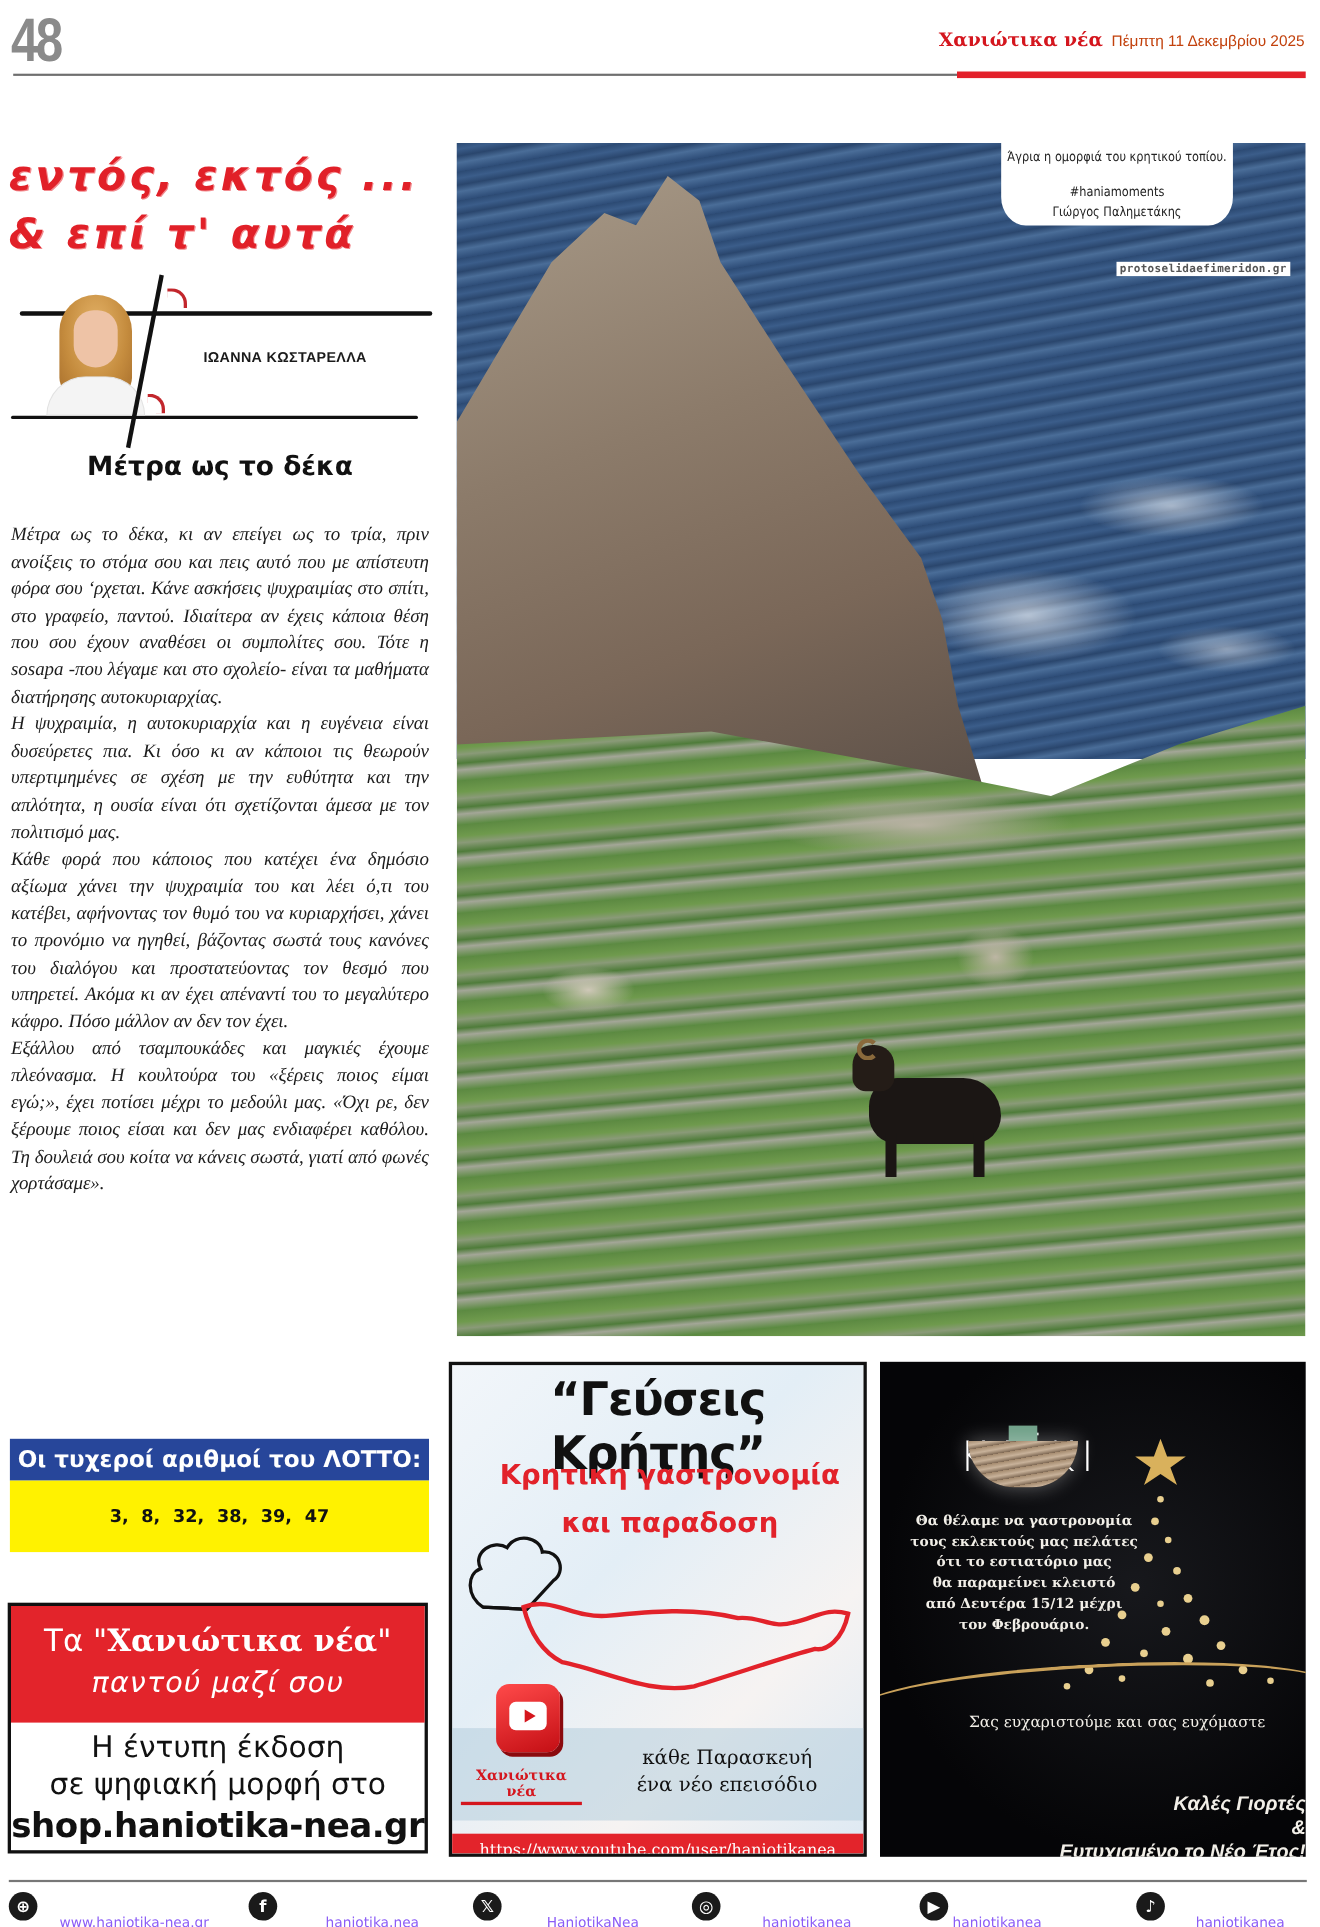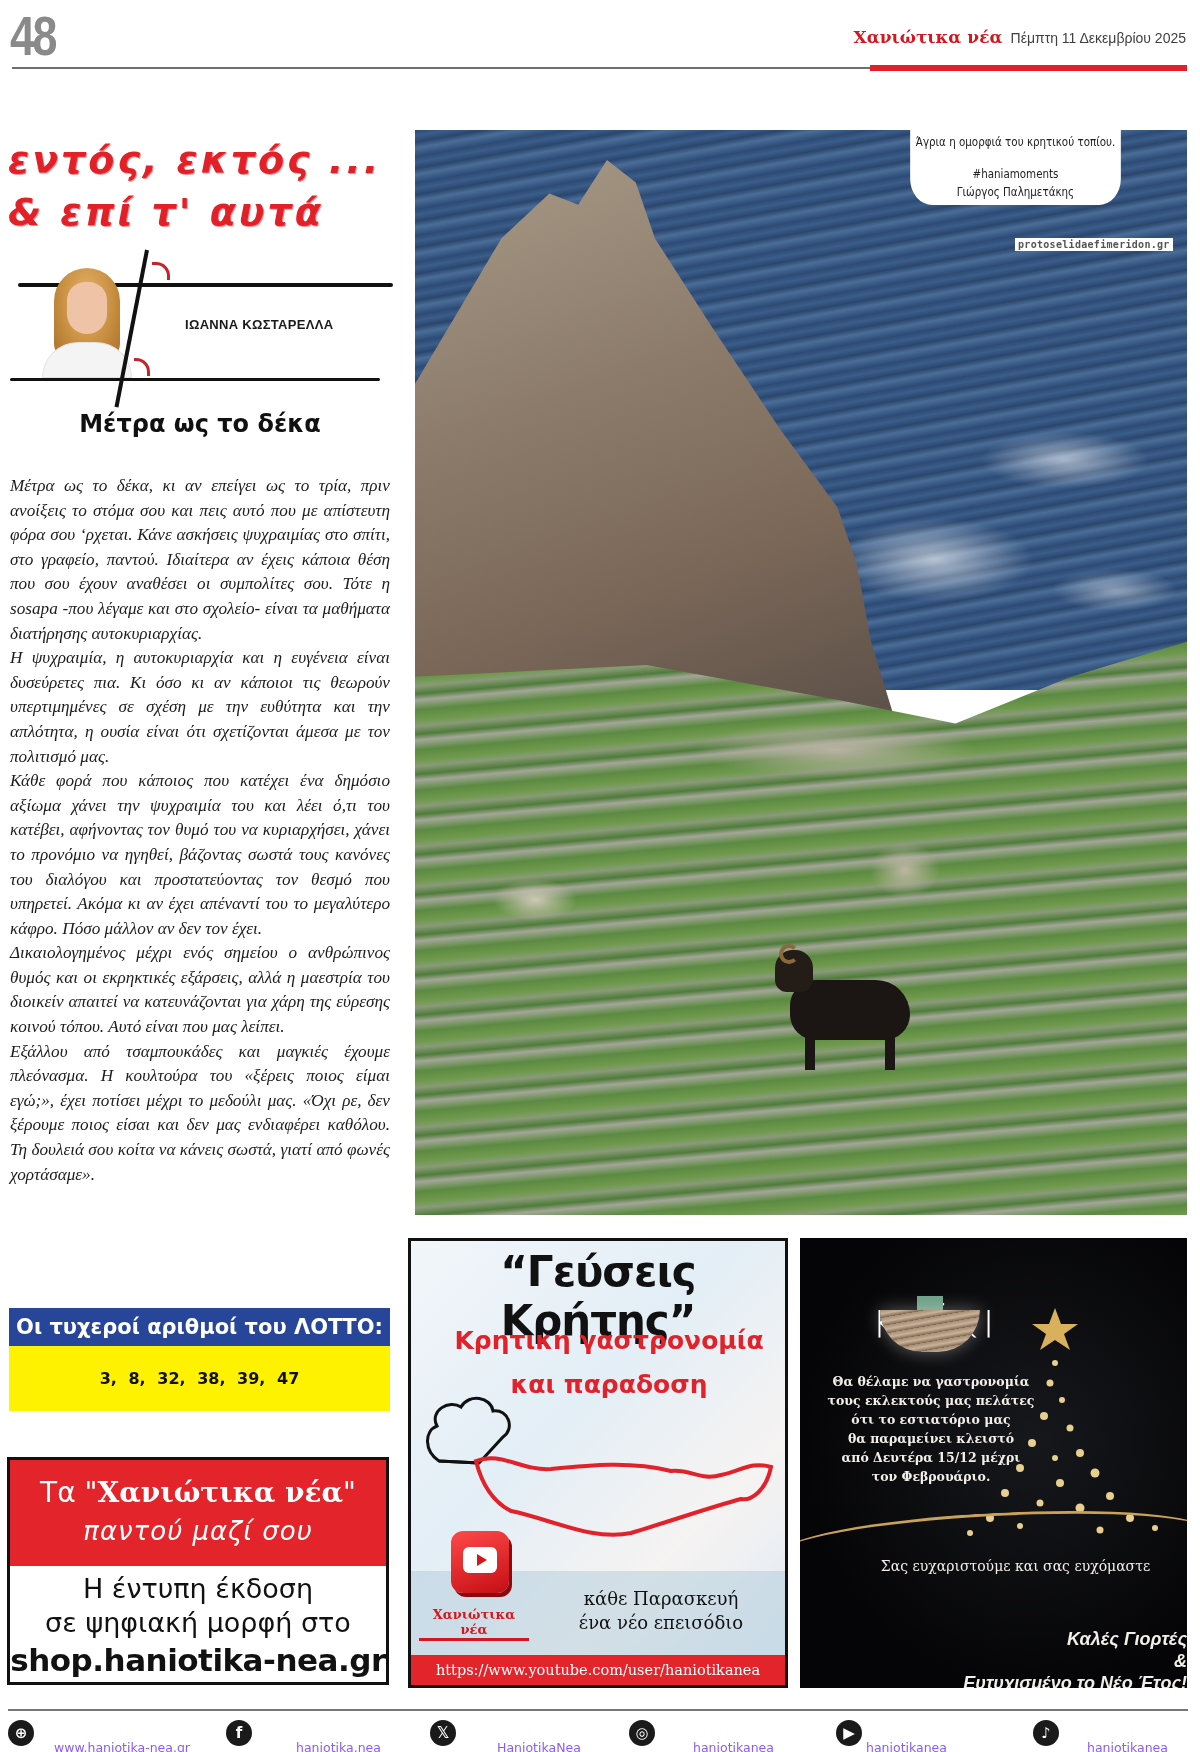--- a/index.html
+++ b/index.html
@@ -5,21 +5,21 @@
   * { box-sizing: border-box; margin: 0; padding: 0; }
   html, body { width: 1200px; height: 1752px; background: #ffffff; overflow: hidden; }
   body { position: relative; font-family: "Liberation Serif", serif; color: #1a1a1a; }
 
   
   .page-num { position: absolute; left: 10px; top: 4px; font-family: "Liberation Sans", sans-serif; font-weight: bold; font-size: 56px; color: #8a8a8a; letter-spacing: -3px; transform: scaleX(0.8); transform-origin: left top; line-height: 64px; }
   .head-rule { position: absolute; left: 12px; top: 67px; width: 860px; height: 2px; background: #6f6f6f; }
   .head-red { position: absolute; left: 870px; top: 65px; width: 317px; height: 6px; background: #e3202a; }
   .masthead { position: absolute; right: 14px; top: 27px; font-size: 16px; white-space: nowrap; }
   .masthead .brand { font-family: "DejaVu Serif", serif; font-weight: bold; color: #d4161e; font-size: 17px; }
-  .masthead .date { font-family: "Liberation Sans", sans-serif; color: #404040; font-size: 14px; margin-left: 4px; }
+  .masthead .date { font-family: "Liberation Sans", sans-serif; color: #c2410c; font-size: 14px; margin-left: 4px; }
 
   
   .col-title { position: absolute; left: 8px; top: 134px; width: 390px; font-family: "DejaVu Sans", sans-serif; font-weight: bold; font-size: 38px; line-height: 52px; color: #e12028; letter-spacing: 3px; font-style: italic; text-shadow: 1px 1px 0 #f28b8f; }
   .author-box { position: absolute; left: 10px; top: 250px; width: 390px; height: 160px; }
   .author-box .line-top { position: absolute; left: 8px; top: 33px; width: 375px; height: 4px; background: #111; border-radius: 2px; }
   .author-box .line-bot { position: absolute; left: 0; top: 128px; width: 370px; height: 3px; background: #111; border-radius: 2px; }
   .author-box .slash { position: absolute; left: 122px; top: 0; width: 4px; height: 160px; background: #111; transform: rotate(11deg); transform-origin: top center; left: 135px; }
   .author-box .arc1 { position: absolute; left: 142px; top: 12px; width: 18px; height: 18px; border-top: 3px solid #c2262c; border-right: 3px solid #c2262c; border-radius: 0 14px 0 0; }
   .author-box .arc2 { position: absolute; left: 124px; top: 108px; width: 16px; height: 18px; border-top: 3px solid #c2262c; border-right: 3px solid #c2262c; border-radius: 0 14px 0 0; }
   .avatar { position: absolute; left: 30px; top: 18px; width: 95px; height: 110px; }
@@ -88,21 +88,21 @@
   .yt-ad .t1 { position: absolute; left: 0; top: 6px; width: 100%; text-align: center; font-family: "DejaVu Sans", sans-serif; font-weight: bold; font-size: 42px; color: #111; letter-spacing: -1px; }
   .yt-ad .t2 { position: absolute; left: 28px; top: 78px; width: 340px; text-align: center; font-family: "DejaVu Sans", sans-serif; font-weight: bold; font-size: 25px; line-height: 44px; color: #e2222a; }
   .yt-ad .toque { position: absolute; left: 8px; top: 150px; width: 100px; height: 90px; }
   .yt-ad .crete { position: absolute; left: 60px; top: 200px; width: 310px; height: 110px; }
   .yt-ad .band { position: absolute; left: 0; top: 330px; width: 100%; height: 84px; background: rgba(180,205,220,0.55); }
   .yt-ad .yt-logo { position: absolute; left: 40px; top: 290px; width: 58px; height: 62px; background: linear-gradient(160deg, #ff4a4a, #c40e14); border-radius: 12px; box-shadow: 3px 4px 0 #8a0a0e; }
   .yt-ad .yt-logo .screen { position: absolute; left: 12px; top: 16px; width: 34px; height: 26px; background: #fff; border-radius: 6px; }
   .yt-ad .yt-logo .play { position: absolute; left: 26px; top: 23px; width: 0; height: 0; border-left: 10px solid #d5161d; border-top: 6px solid transparent; border-bottom: 6px solid transparent; }
   .yt-ad .brand { position: absolute; left: 8px; top: 366px; width: 110px; text-align: center; font-family: "DejaVu Serif", serif; font-weight: bold; font-size: 13px; color: #d4161e; border-bottom: 3px solid #d4161e; padding-bottom: 1px; }
   .yt-ad .friday { position: absolute; left: 130px; top: 346px; width: 240px; text-align: center; font-family: "DejaVu Serif", serif; font-size: 18px; line-height: 24px; color: #111; }
-  .yt-ad .url { position: absolute; left: 0; bottom: 0; width: 100%; height: 30px; background: #e3242b; color: #fff; font-family: "DejaVu Serif", serif; font-size: 14.5px; line-height: 30px; text-align: center; }
+  .yt-ad .url { position: absolute; left: 0; bottom: 0; width: 100%; height: 18px; background: #e3242b; color: #fff; font-family: "DejaVu Serif", serif; font-size: 14.5px; line-height: 30px; text-align: center; }
 
   
   .kaiki { position: absolute; left: 800px; top: 1238px; width: 387px; height: 450px; background: radial-gradient(ellipse at 60% 45%, #17181c 0%, #050507 70%); overflow: hidden; color: #f2efe8; }
   .kaiki .logo-text { position: absolute; left: 72px; top: 22px; width: 110px; text-align: center; font-family: "DejaVu Sans", sans-serif; font-size: 38px; letter-spacing: 6px; color: #fff; font-weight: lighter; margin-top: 42px; }
   .kaiki .boat { position: absolute; left: 80px; top: 72px; width: 100px; height: 42px; background: repeating-linear-gradient(170deg, #a58b6f 0px, #c8b29a 4px, #7e6853 8px); border-radius: 0 0 50px 50px; box-shadow: 0 0 18px rgba(255,255,255,0.35); }
   .kaiki .cabin { position: absolute; left: 117px; top: 58px; width: 26px; height: 18px; background: #6fa088; }
   .kaiki .msg { position: absolute; left: 16px; top: 134px; width: 230px; text-align: center; font-family: "DejaVu Serif", serif; font-weight: bold; font-size: 12.5px; line-height: 19px; }
   .kaiki .tree { position: absolute; left: 160px; top: 70px; width: 227px; height: 230px; }
   .kaiki .swoosh { position: absolute; left: -20px; top: 275px; width: 430px; height: 80px; border-top: 3px solid #c9a15a; border-radius: 50% 50% 0 0 / 30px 30px 0 0; transform: rotate(-3deg); }
   .kaiki .thanks { position: absolute; left: 0; top: 320px; width: 100%; text-align: center; font-family: "DejaVu Serif", serif; font-size: 14px; padding-left: 44px; }
@@ -143,21 +143,20 @@
   <div class="arc1"></div>
   <div class="arc2"></div>
   <div class="author-name">ΙΩΑΝΝΑ ΚΩΣΤΑΡΕΛΛΑ</div>
 </div>
 
 <h1 class="art-title">Μέτρα ως το δέκα</h1>
 <div class="art-body">
   <p>Μέτρα ως το δέκα, κι αν επείγει ως το τρία, πριν ανοίξεις το στόμα σου και πεις αυτό που με απί­στευτη φόρα σου ‘ρχεται. Κάνε ασκήσεις ψυχραι­μίας στο σπίτι, στο γραφείο, παντού. Ιδιαίτερα αν έχεις κάποια θέση που σου έχουν αναθέσει οι συμπολίτες σου. Τότε η sosapa -που λέγαμε και στο σχολείο- είναι τα μαθήματα διατήρησης αυ­τοκυριαρχίας.</p>
   <p>Η ψυχραιμία, η αυτοκυριαρχία και η ευγένεια είναι δυσεύρετες πια. Κι όσο κι αν κάποιοι τις θε­ωρούν υπερτιμημένες σε σχέση με την ευθύτητα και την απλότητα, η ουσία είναι ότι σχετίζονται άμεσα με τον πολιτισμό μας.</p>
   <p>Κάθε φορά που κάποιος που κατέχει ένα δημόσιο αξίωμα χάνει την ψυχραιμία του και λέει ό,τι του κατέβει, αφήνοντας τον θυμό του να κυριαρχήσει, χάνει το προνόμιο να ηγηθεί, βάζοντας σωστά τους κανόνες του διαλόγου και προστατεύοντας τον θεσμό που υπηρετεί. Ακόμα κι αν έχει απέ­ναντί του το μεγαλύτερο κάφρο. Πόσο μάλλον αν δεν τον έχει.</p>
-  <p>Δικαιολογημένος μέχρι ενός σημείου ο ανθρώ­πινος θυμός και οι εκρηκτικές εξάρσεις, αλλά η μαεστρία του διοικείν απαιτεί να κατευνάζονται για χάρη της εύρεσης κοινού τόπου. Αυτό είναι που μας λείπει.</p>
   <p>Εξάλλου από τσαμπουκάδες και μαγκιές έχουμε πλεόνασμα. Η κουλτούρα του «ξέρεις ποιος είμαι εγώ;», έχει ποτίσει μέχρι το μεδούλι μας. «Όχι ρε, δεν ξέρουμε ποιος είσαι και δεν μας ενδιαφέρει καθόλου. Τη δουλειά σου κοίτα να κάνεις σωστά, γιατί από φωνές χορτάσαμε».</p>
 </div>
 
 <div class="lotto">
   <div class="top">Οι τυχεροί αριθμοί του ΛΟΤΤΟ:</div>
   <div class="bottom">3, 8, 32, 38, 39, 47</div>
 </div>
 
 <div class="promo">
   <div class="red">

